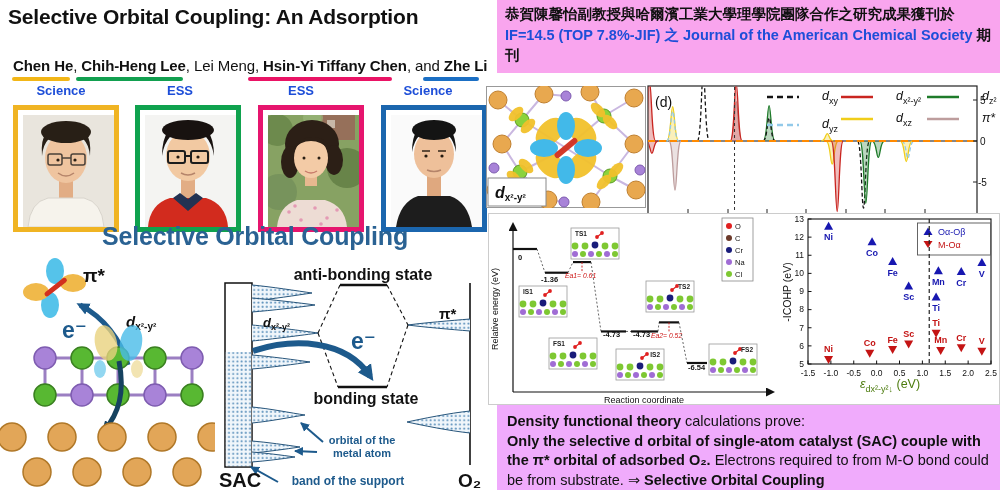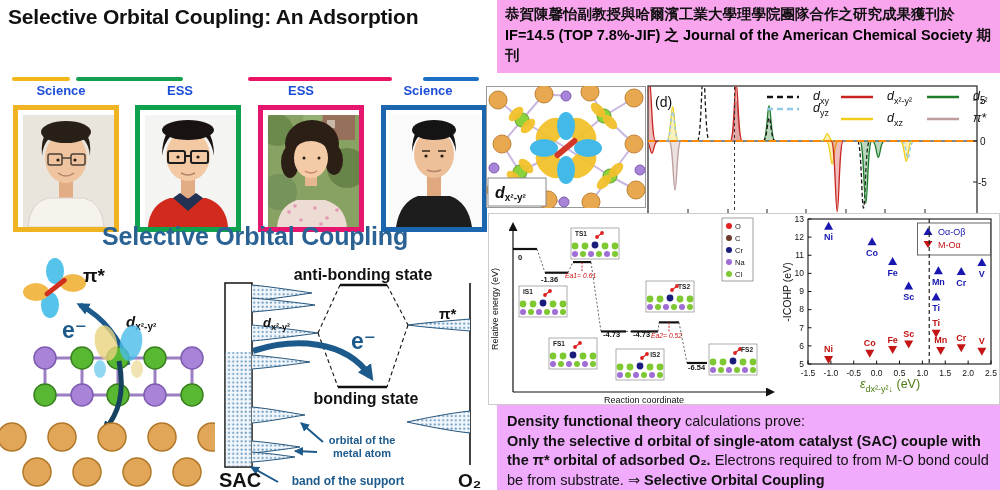--- a/index.html
+++ b/index.html
@@ -10,50 +10,53 @@
   .authors{left:13px;top:57px;font-size:15px;color:#111;white-space:nowrap;letter-spacing:-0.1px;}
   .authors .b{font-weight:bold;}
   .uline{top:77px;height:4px;border-radius:2px;}
   .affil{top:83px;font-size:13px;font-weight:bold;color:#1d4ed8;transform:translateX(-50%);}
   .announce{left:497px;top:0;width:503px;height:73px;box-sizing:border-box;padding:4px 8px;
             font-size:14.5px;line-height:1.42;font-weight:600;color:#111;}
   .announce .b{font-weight:800;text-align:center;}
   .announce .hl{font-weight:800;}
   .photo{top:105px;width:106px;height:127px;}
   .panel{background:#fff;}
-  .dos-legend-entry{position:absolute;display:flex;align-items:center;gap:12px;font-size:12.5px;color:#111;}
+  .dos-legend-entry{position:absolute;display:flex;align-items:center;gap:21px;font-size:12.5px;color:#111;}
   .dos-legend-entry sub{font-size:9px;}
   .heading{left:40px;top:222px;width:430px;text-align:center;font-size:25px;font-weight:800;letter-spacing:-0.2px;}
   .concl{left:497px;top:405px;width:503px;height:85px;box-sizing:border-box;padding:7px 10px;
          font-size:14.5px;line-height:1.36;color:#111;}
   .concl .b{font-weight:bold;}
   .sc-xlabel{left:860px;top:377px;width:150px;text-align:left;font-size:12.5px;color:#4d7c0f;}
   .sc-xlabel sub{font-size:9px;}
   svg{display:block;}
   svg text{font-family:"Liberation Sans","DejaVu Sans",sans-serif;}
 </style>
 </head>
 <body>
 
 <div id="stage">
 
   <div class="abs title">
     <div>Selective Orbital Coupling: An Adsorption</div>
   </div>
+  <div class="abs authors">
+    <span class="b">Chen He</span><span>, </span><span class="b">Chih-Heng Lee</span><span>, Lei Meng, </span><span class="b">Hsin-Yi Tiffany Chen</span><span>, and </span><span class="b">Zhe Li</span>
+  </div>
   <div class="abs uline" style="left: 12px; width: 58px; background: rgb(242, 182, 23);"></div>
   <div class="abs uline" style="left: 76px; width: 107px; background: rgb(18, 160, 80);"></div>
   <div class="abs uline" style="left: 248px; width: 144px; background: rgb(234, 19, 101);"></div>
   <div class="abs uline" style="left: 423px; width: 56px; background: rgb(27, 111, 196);"></div>
   <div class="abs affil" style="left:61px">Science</div>
   <div class="abs affil" style="left:180px">ESS</div>
   <div class="abs affil" style="left:301px">ESS</div>
   <div class="abs affil" style="left:428px">Science</div>
 
   <div class="abs announce" style="background: rgb(249, 165, 238);">
-    <span>恭賀</span><span class="b">陳馨怡副教授</span><span>與哈爾濱工業大學理學院團隊合作之研究成果獲刊於 </span><span class="hl" style="color: #000000;">IF=14.5 (TOP 7.8%-JIF) 之 Journal of the American Chemical Society </span><span>期刊</span>
+    <span>恭賀</span><span class="b">陳馨怡副教授</span><span>與哈爾濱工業大學理學院團隊合作之研究成果獲刊於 </span><span class="hl" style="color: #1d4ed8;">IF=14.5 (TOP 7.8%-JIF) 之 Journal of the American Chemical Society </span><span>期刊</span>
   </div>
 
   <svg class="abs photo" style="left:13px" viewBox="0 0 106 127">
     <defs>
         <clipPath id="ph1c">
           <rect x="5" y="5" width="96" height="117"></rect>
         </clipPath>
       </defs>
     <g clip-path="url(#ph1c)" transform="translate(5,5)">
       <rect width="96" height="117" fill="#e9e5dd"></rect>
@@ -285,21 +288,21 @@
           <line x1="2" y1="5" x2="34" y2="5" stroke-width="2.5" stroke="#c92520" stroke-dasharray="none"></line>
         </svg>
         <span><i>d</i><sub>x²-y²</sub></span>
       </span>
     <span class="dos-legend-entry" style="left:278px;top:4px">
         <svg width="36" height="10">
           <line x1="2" y1="5" x2="34" y2="5" stroke-width="2.5" stroke="#1e7b2a" stroke-dasharray="none"></line>
         </svg>
         <span><i>d</i><sub>z²</sub></span>
       </span>
-    <span class="dos-legend-entry" style="left:118px;top:16px">
+    <span class="dos-legend-entry" style="left:118px;top:32px">
         <svg width="36" height="10">
           <line x1="2" y1="5" x2="34" y2="5" stroke-width="2.5" stroke="#92c9e9" stroke-dasharray="6,4"></line>
         </svg>
         <span><i>d</i><sub>yz</sub></span>
       </span>
     <span class="dos-legend-entry" style="left:192px;top:26px">
         <svg width="36" height="10">
           <line x1="2" y1="5" x2="34" y2="5" stroke-width="2.5" stroke="#f0cd1a" stroke-dasharray="none"></line>
         </svg>
         <span><i>d</i><sub>xz</sub></span>

